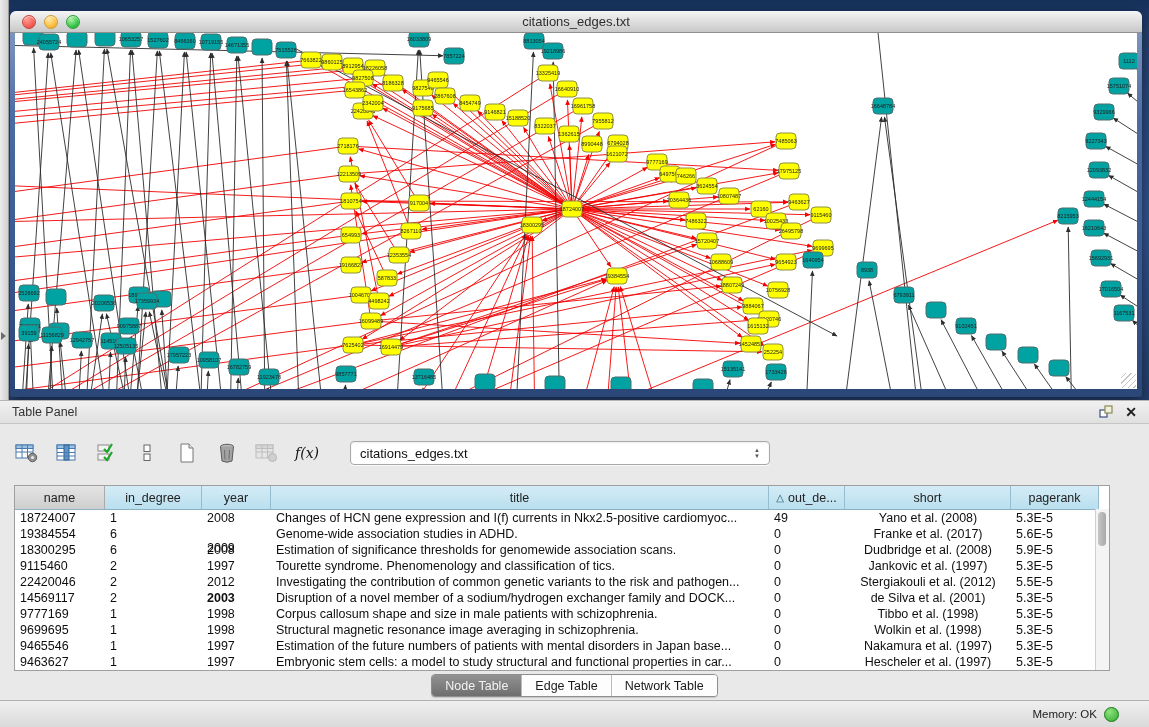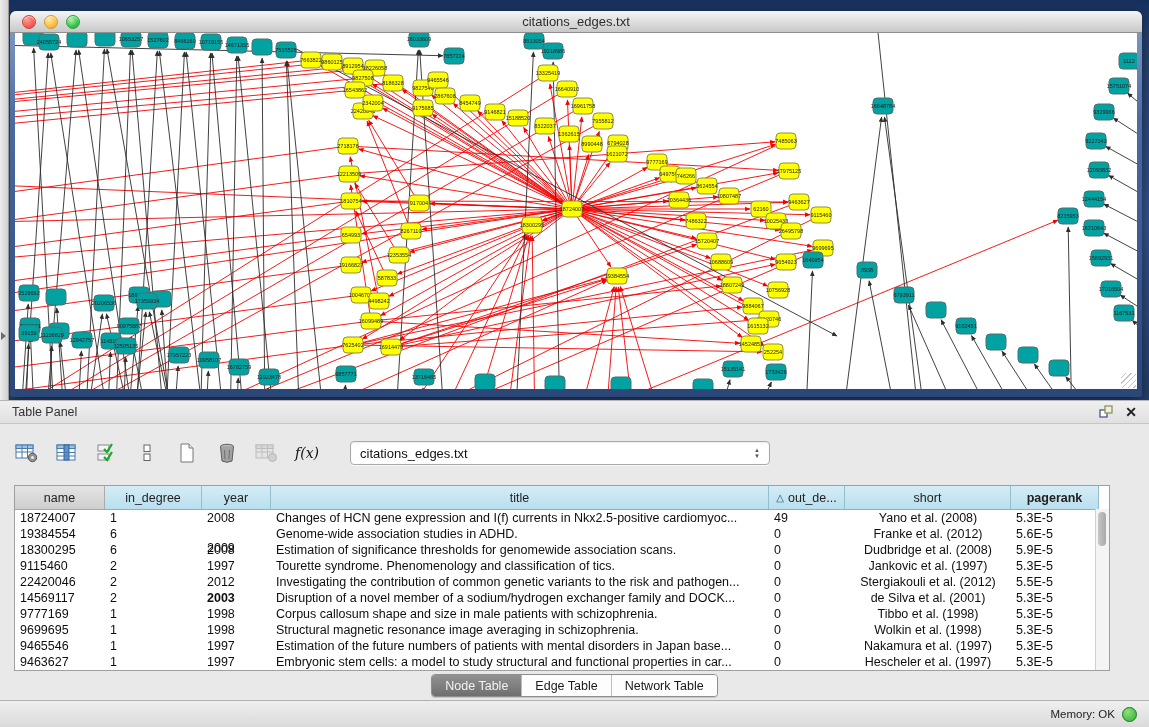--- a/index.html
+++ b/index.html
@@ -48,21 +48,21 @@
   #vscroll{position:absolute;right:0;top:23px;bottom:0;width:13px;background:#f4f4f4;border-left:1px solid #cfcfcf}
   #vthumb{position:absolute;left:2px;top:3px;width:8px;height:34px;border-radius:5px;background:linear-gradient(90deg,#c6c6c6,#a9a9a9)}
 
   #tabbar{position:absolute;left:0;top:273px;width:100%;display:flex;justify-content:center}
   .seg{display:flex;height:21px;border:1px solid #8e8e8e;border-radius:4px;overflow:hidden;background:#fff;box-shadow:0 1px 1px rgba(0,0,0,.15)}
   .seg-btn{display:flex;align-items:center;padding:0 13px;font-size:12.5px;color:#1a1a1a;background:#fdfdfd;border-right:1px solid #bcbcbc}
   .seg-btn:last-child{border-right:none}
   .seg-btn.sel{background:linear-gradient(#929292,#6e6e6e);color:#f3f3f3}
 
   
-  #statusbar{position:absolute;left:0;top:700px;width:1149px;height:27px;background:linear-gradient(#efefef,#dadada);border-top:1px solid #b0b0b0;display:flex;align-items:center;justify-content:flex-end;padding-right:12px;box-sizing:border-box;font-size:11.5px;color:#222}
+  #statusbar{position:absolute;left:0;top:700px;width:1149px;height:27px;background:linear-gradient(#efefef,#dadada);border-top:1px solid #b0b0b0;display:flex;align-items:center;justify-content:flex-end;padding-right:30px;box-sizing:border-box;font-size:11.5px;color:#222}
   #mem-dot{width:13px;height:13px;border-radius:50%;background:radial-gradient(circle at 35% 30%,#8fe27d,#2fae2f);border:1px solid #157815;margin-left:7px}
 </style>
 </head>
 <body>
 
 <div id="desktop">
   <div id="net-window">
     <div id="titlebar">
       <div class="lights">
         <span class="light red"></span>
@@ -883,41 +883,41 @@
         <div class="hc" style="width: 498px;">
           <span>title</span>
         </div>
         <div class="hc" style="width: 76px;">
           <span class="sort-tri">△</span>
           <span>out_de...</span>
         </div>
         <div class="hc" style="width: 166px;">
           <span>short</span>
         </div>
-        <div class="hc" style="width: 88px; font-weight: bold;">
+        <div class="hc" style="width: 88px;">
           <span>pagerank</span>
         </div>
       </div>
     <div id="tbody">
         <div class="tr">
           <div class="td" style="width: 90px;">18724007</div>
           <div class="td" style="width: 97px;">1</div>
           <div class="td" style="width: 69px;">2008</div>
           <div class="td" style="width: 498px;">Changes of HCN gene expression and I(f) currents in Nkx2.5-positive cardiomyoc...</div>
           <div class="td" style="width: 76px;">49</div>
           <div class="td c" style="width: 166px;">Yano et al. (2008)</div>
           <div class="td" style="width: 88px;">5.3E-5</div>
         </div>
         <div class="tr">
           <div class="td" style="width: 90px;">19384554</div>
           <div class="td" style="width: 97px;">6</div>
           <div class="td" style="width: 69px; margin-top: 28px;">2009</div>
           <div class="td" style="width: 498px;">Genome-wide association studies in ADHD.</div>
           <div class="td" style="width: 76px;">0</div>
-          <div class="td c" style="width: 166px;">Franke et al. (2012)</div>
+          <div class="td c" style="width: 166px;">Franke et al. (2017)</div>
           <div class="td" style="width: 88px;">5.6E-5</div>
         </div>
         <div class="tr">
           <div class="td" style="width: 90px;">18300295</div>
           <div class="td" style="width: 97px;">6</div>
           <div class="td" style="width: 69px;">2008</div>
           <div class="td" style="width: 498px;">Estimation of significance thresholds for genomewide association scans.</div>
           <div class="td" style="width: 76px;">0</div>
           <div class="td c" style="width: 166px;">Dudbridge et al. (2008)</div>
           <div class="td" style="width: 88px;">5.9E-5</div>

